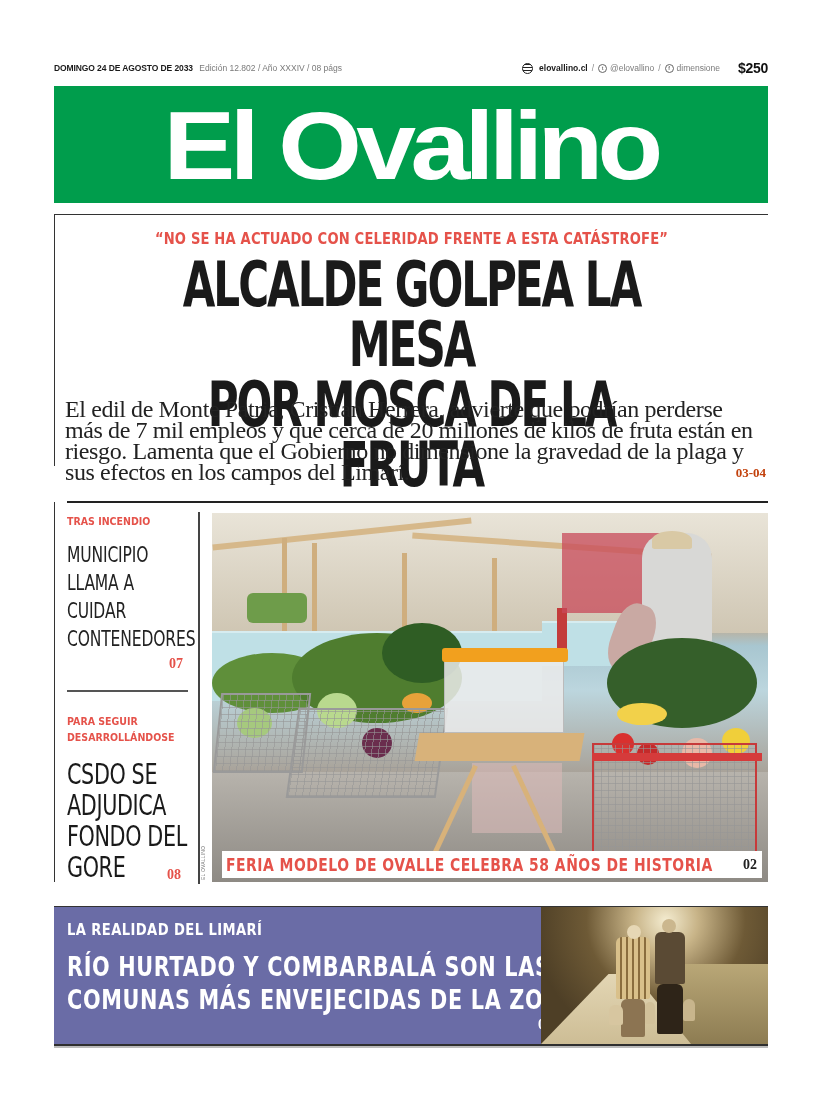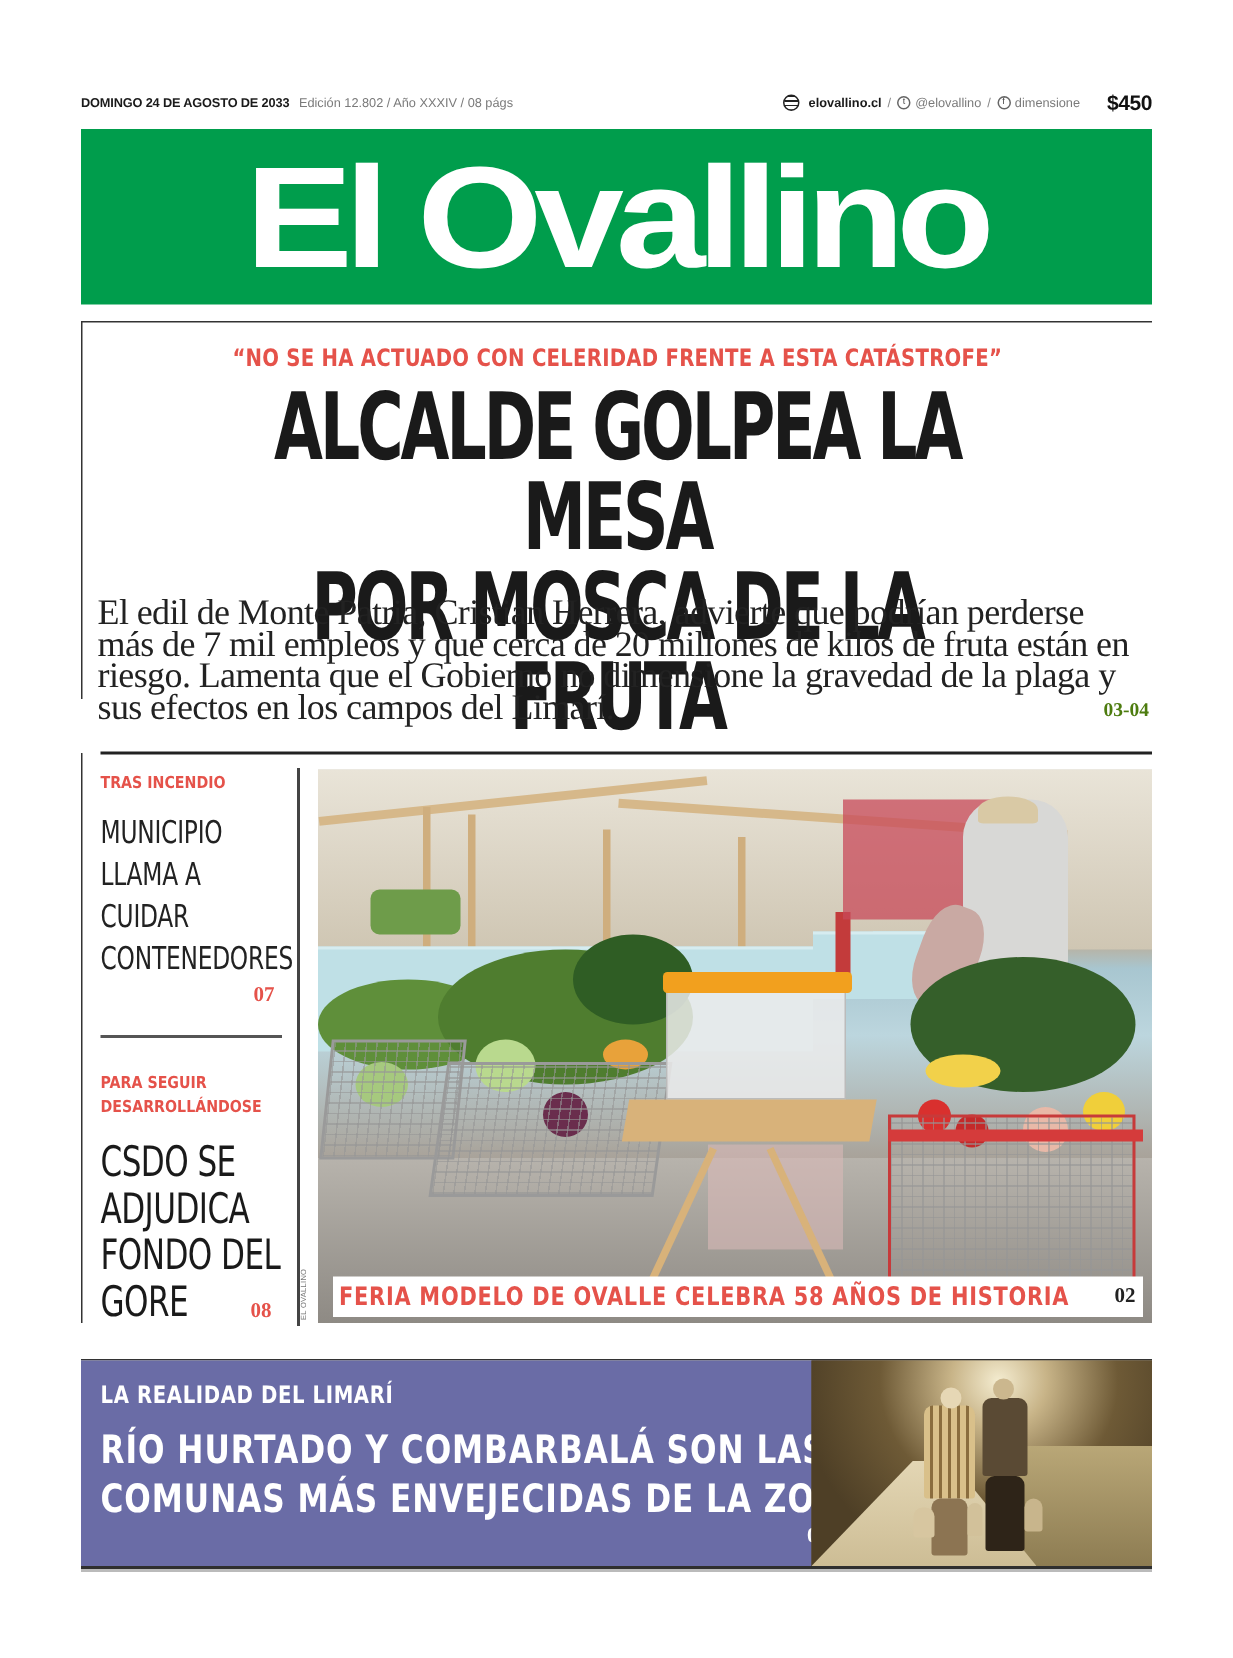--- a/index.html
+++ b/index.html
@@ -20,21 +20,21 @@
 
     
     .masthead { position: absolute; left: 54px; top: 86px; width: 714px; height: 117px; background: #009d4c; display: flex; align-items: center; justify-content: center; }
     .masthead-title { color: #ffffff; font-family: "Liberation Sans", sans-serif; font-weight: bold; font-size: 96px; letter-spacing: -5px; transform: scaleX(1.12); line-height: 1; margin-top: 2px; }
 
     
     .lead-frame { position: absolute; left: 54px; top: 214px; width: 714px; height: 252px; border-top: 1.5px solid #333; border-left: 1.5px solid #333; }
     .kicker { position: absolute; left: 0; right: 0; top: 14px; text-align: center; color: #e5524a; font-family: "DejaVu Sans", sans-serif; font-weight: bold; font-size: 16px; letter-spacing: 0.2px; transform: scaleX(0.82); }
     .headline { position: absolute; left: 0; right: 0; top: 40px; text-align: center; font-family: "DejaVu Sans", sans-serif; font-weight: bold; font-size: 62px; line-height: 60px; color: #1a1a1a; letter-spacing: -3px; transform: scaleX(0.68); transform-origin: center top; }
     .deck { position: absolute; left: 10px; top: 184px; width: 700px; font-family: "Liberation Serif", serif; font-size: 24px; line-height: 21px; color: #222; letter-spacing: -0.4px; }
-    .lead-page { position: absolute; right: 2px; top: 250px; color: #4d7c0f; font-family: "Liberation Serif", serif; font-weight: bold; font-size: 13px; }
+    .lead-page { position: absolute; right: 2px; top: 250px; color: #c2410c; font-family: "Liberation Serif", serif; font-weight: bold; font-size: 13px; }
     .lead-rule { position: absolute; left: 12px; right: 0; top: 286px; height: 1.5px; background: #222; }
 
     
     .sidebar { position: absolute; left: 54px; top: 502px; width: 150px; height: 380px; border-left: 1.5px solid #333; }
     .sidebar-vrule { position: absolute; left: 198px; top: 512px; width: 1.5px; height: 372px; background: #444; }
     .brief-kicker { position: absolute; left: 12px; color: #e5524a; font-family: "DejaVu Sans", sans-serif; font-weight: bold; font-size: 11px; line-height: 16px; transform: scaleX(0.86); transform-origin: left top; white-space: nowrap; }
     .brief-title-light { position: absolute; left: 12px; font-family: "DejaVu Sans", sans-serif; font-size: 21px; line-height: 28.5px; color: #222; letter-spacing: -0.2px; transform: scaleX(0.74); transform-origin: left top; white-space: nowrap; font-weight: normal; }
     .brief-title-bold { position: absolute; left: 12px; font-family: "DejaVu Sans", sans-serif; font-size: 28px; line-height: 31px; color: #1a1a1a; letter-spacing: -0.5px; transform: scaleX(0.74); transform-origin: left top; white-space: nowrap; font-weight: normal; }
     .brief-page { position: absolute; color: #e5524a; font-family: "Liberation Serif", serif; font-weight: bold; font-size: 14px; }
     .brief-rule { position: absolute; left: 12px; width: 121px; height: 1.5px; background: #555; }
@@ -83,21 +83,21 @@
   </div>
   <div class="meta-right">
     <span class="ico globe"></span>
     <span class="site">elovallino.cl</span>
     <span class="sep">/</span>
     <span class="ico">t</span>
     <span>@elovallino</span>
     <span class="sep">/</span>
     <span class="ico">f</span>
     <span>dimensione</span>
-    <span class="price">$450</span>
+    <span class="price">$250</span>
   </div>
 </div>
 
 <div class="masthead">
   <div class="masthead-title">El Ovallino</div>
 </div>
 
 <div class="lead-frame">
   <div class="kicker">“NO SE HA ACTUADO CON CELERIDAD FRENTE A ESTA CATÁSTROFE”</div>
   <div class="headline">

